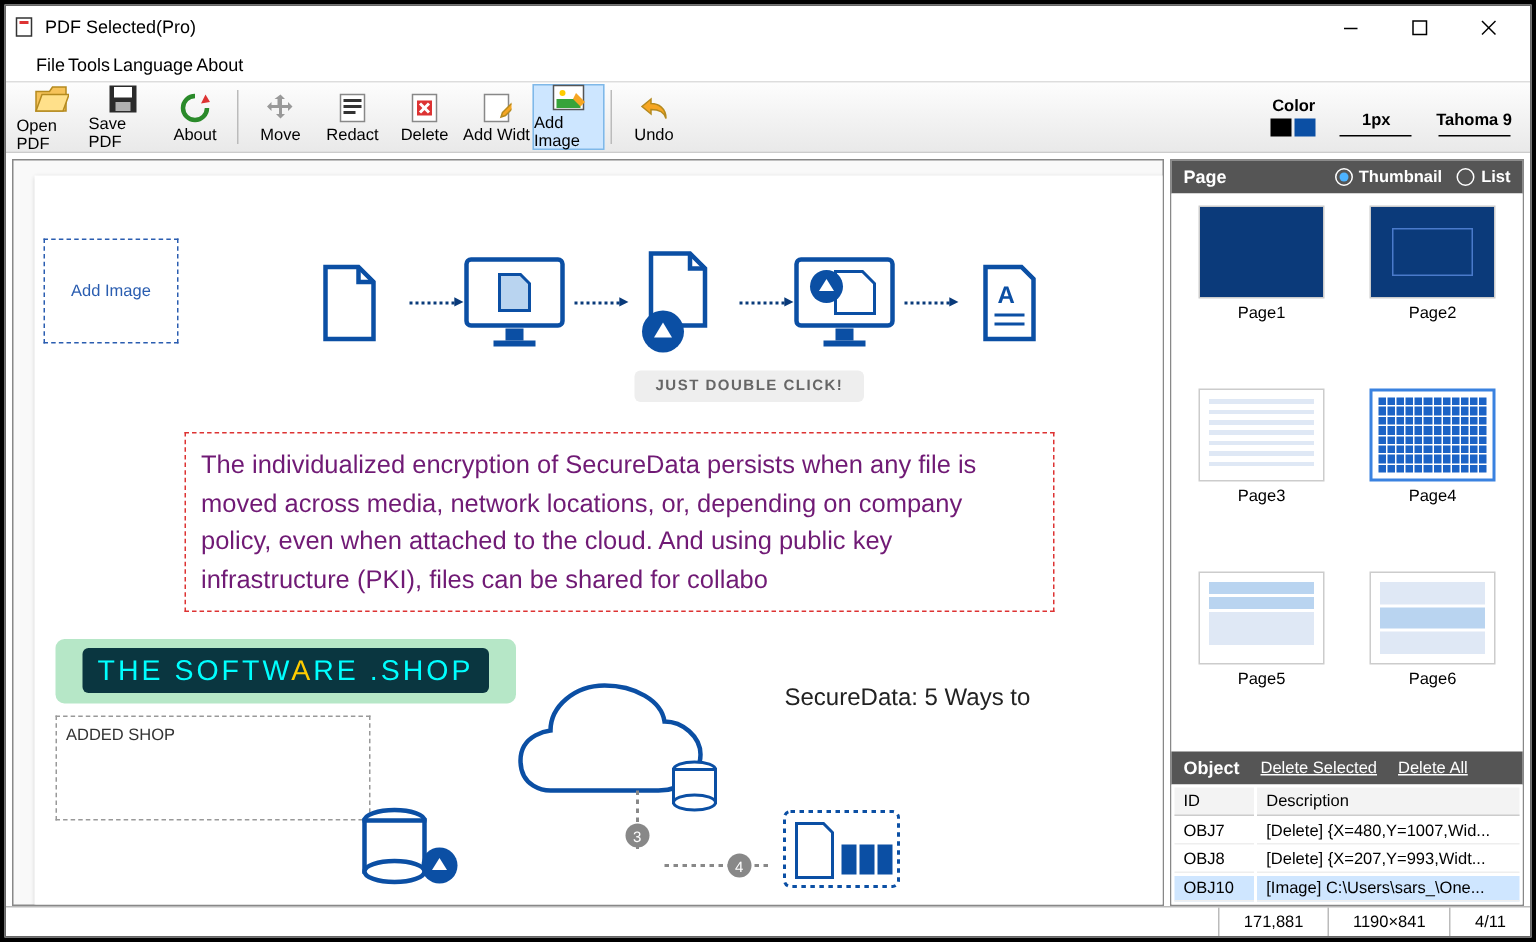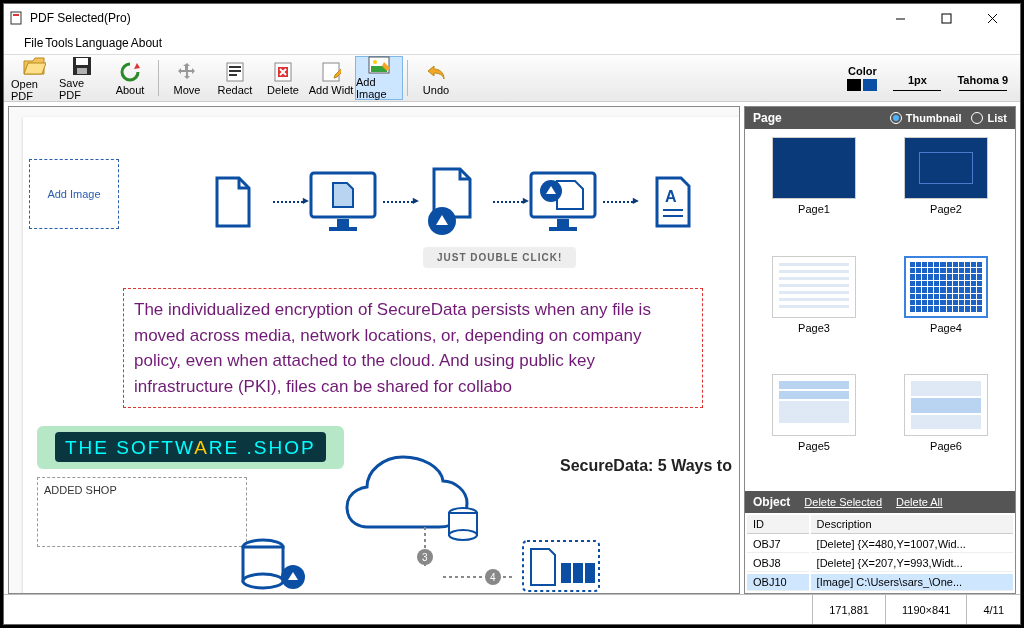--- a/index.html
+++ b/index.html
@@ -29,38 +29,38 @@
 .flow { display: flex; align-items: center; justify-content: center; gap: 4px; margin: 30px 0 10px 100px; }
 .flow-item { width: 72px; height: 70px; display: flex; align-items: center; justify-content: center; }
 .arrow { border-top: 2px dotted #093a7a; width: 30px; position: relative; }
 .arrow::after { content:"▶"; color:#093a7a; font-size:8px; position:absolute; right:-6px; top:-7px; }
 .caption { display:inline-block; background:#eee; color:#666; font-size:10px; font-weight:bold; letter-spacing:1px; padding:5px 14px; border-radius:4px; margin-left: 380px; }
 .para-box { border:1px dashed #d33; margin: 20px 60px 10px 80px; padding: 8px 10px; font-size: 17px; color:#701a75; line-height:1.5; }
 .logo-badge { margin: 8px 0 8px -6px; padding:10px 18px; background:#b6e7c7; border-radius:6px; display:inline-block; }
 .logo-inner { background:#0a3640; color:#0ff; padding:4px 10px; font-family: monospace; font-size:19px; border-radius:4px; letter-spacing:2px; }
 .logo-inner .y { color:#fc0; }
 .addedtext { border:1px dashed #999; width: 210px; height: 70px; padding:6px; font-size:11px; color:#333; margin-left:-6px; }
-.heading2 { font-size:16px; font-weight:bold; color:#222; position:absolute; left:500px; top: 340px; margin-left: 37px; }
-.sidepanel { width: 272px; margin: 4px 4px 0 2px; display:flex; flex-direction:column; border:1px solid #888; }
+.heading2 { font-size:16px; font-weight:normal; color:#222; position:absolute; left:500px; top: 340px; }
+.sidepanel { width: 236px; margin: 4px 4px 0 2px; display:flex; flex-direction:column; border:1px solid #888; }
 .panel-head { background:#555; color:#fff; font-size:12px; font-weight:bold; padding:4px 8px; display:flex; align-items:center; }
 .panel-head .spacer { flex:1; }
 .radio { width:12px; height:12px; border:1px solid #fff; border-radius:50%; display:inline-block; margin-right:4px; position:relative; }
 .radio.on::after { content:""; position:absolute; inset:2px; background:#4db3ff; border-radius:50%; }
 .view-opt { display:flex; align-items:center; font-size:11px; margin-left:10px; }
 .thumbs { flex:1; background:#fff; padding:8px; display:grid; grid-template-columns: 1fr 1fr; gap: 10px 10px; overflow:auto; }
 .thumb { display:flex; flex-direction:column; align-items:center; font-size:11px; }
 .thumb .tprev { width:84px; height:62px; border:1px solid #ccc; background:#fff; margin-bottom:4px; position:relative; overflow:hidden; }
 .thumb.sel .tprev { border:2px solid #3a82e0; }
 .obj-head { background:#555; color:#fff; font-size:12px; font-weight:bold; padding:4px 8px; display:flex; align-items:center; gap:14px; }
 .obj-head a { color:#fff; text-decoration:underline; font-size:11px; font-weight:normal; }
 .obj-table { background:#fff; font-size:11px; }
 .obj-table th { text-align:left; padding:3px 6px; background:#f3f3f3; border-bottom:1px solid #ccc; font-weight:normal; }
 .obj-table td { padding:2px 6px; border-bottom:1px solid #eee; white-space:nowrap; overflow:hidden; text-overflow:ellipsis; max-width:150px; }
 .obj-table tr.selected td { background:#cfe6ff; }
-.statusbar { height:30px; border-top:1px solid #bbb; display:flex; align-items:center; justify-content:flex-end; font-size:11px; }
+.statusbar { height:20px; border-top:1px solid #bbb; display:flex; align-items:center; justify-content:flex-end; font-size:11px; }
 .status-cell { border-left:1px solid #bbb; padding:0 16px; height:100%; display:flex; align-items:center; }
 svg { display:block; }
 </style>
 </head>
 <body>
 
 <div class="window">
 
   <div class="titlebar">
     <span class="icon">

